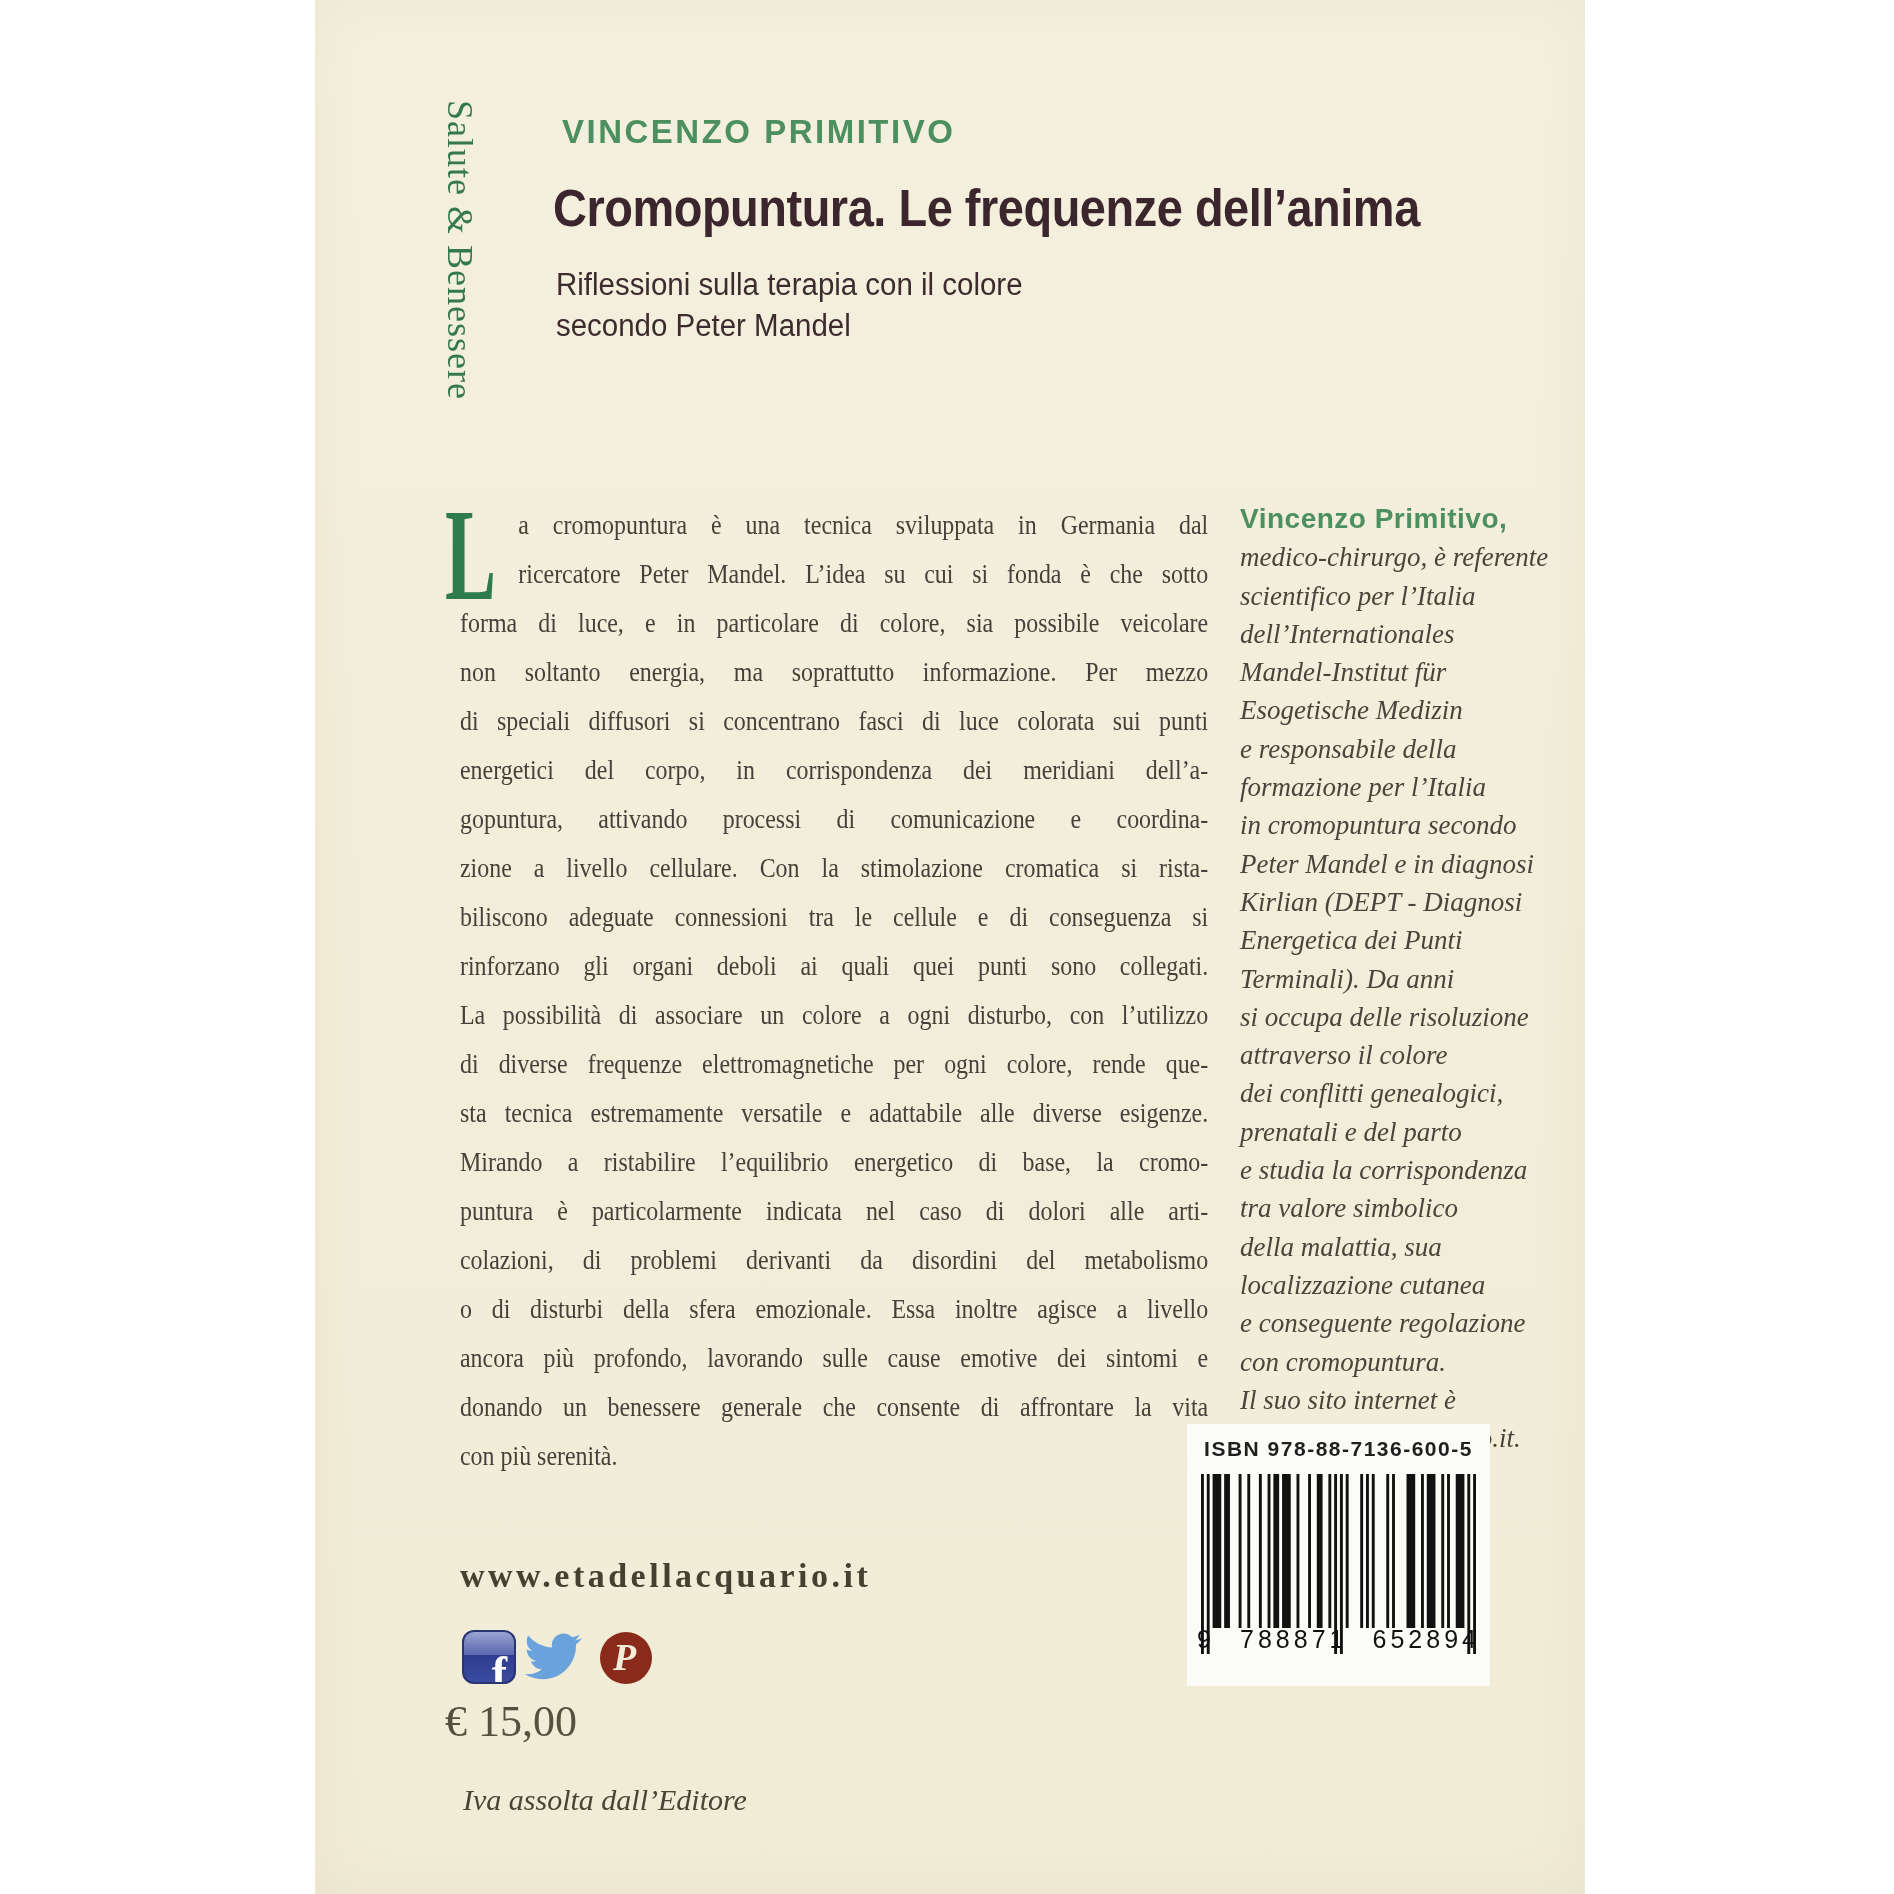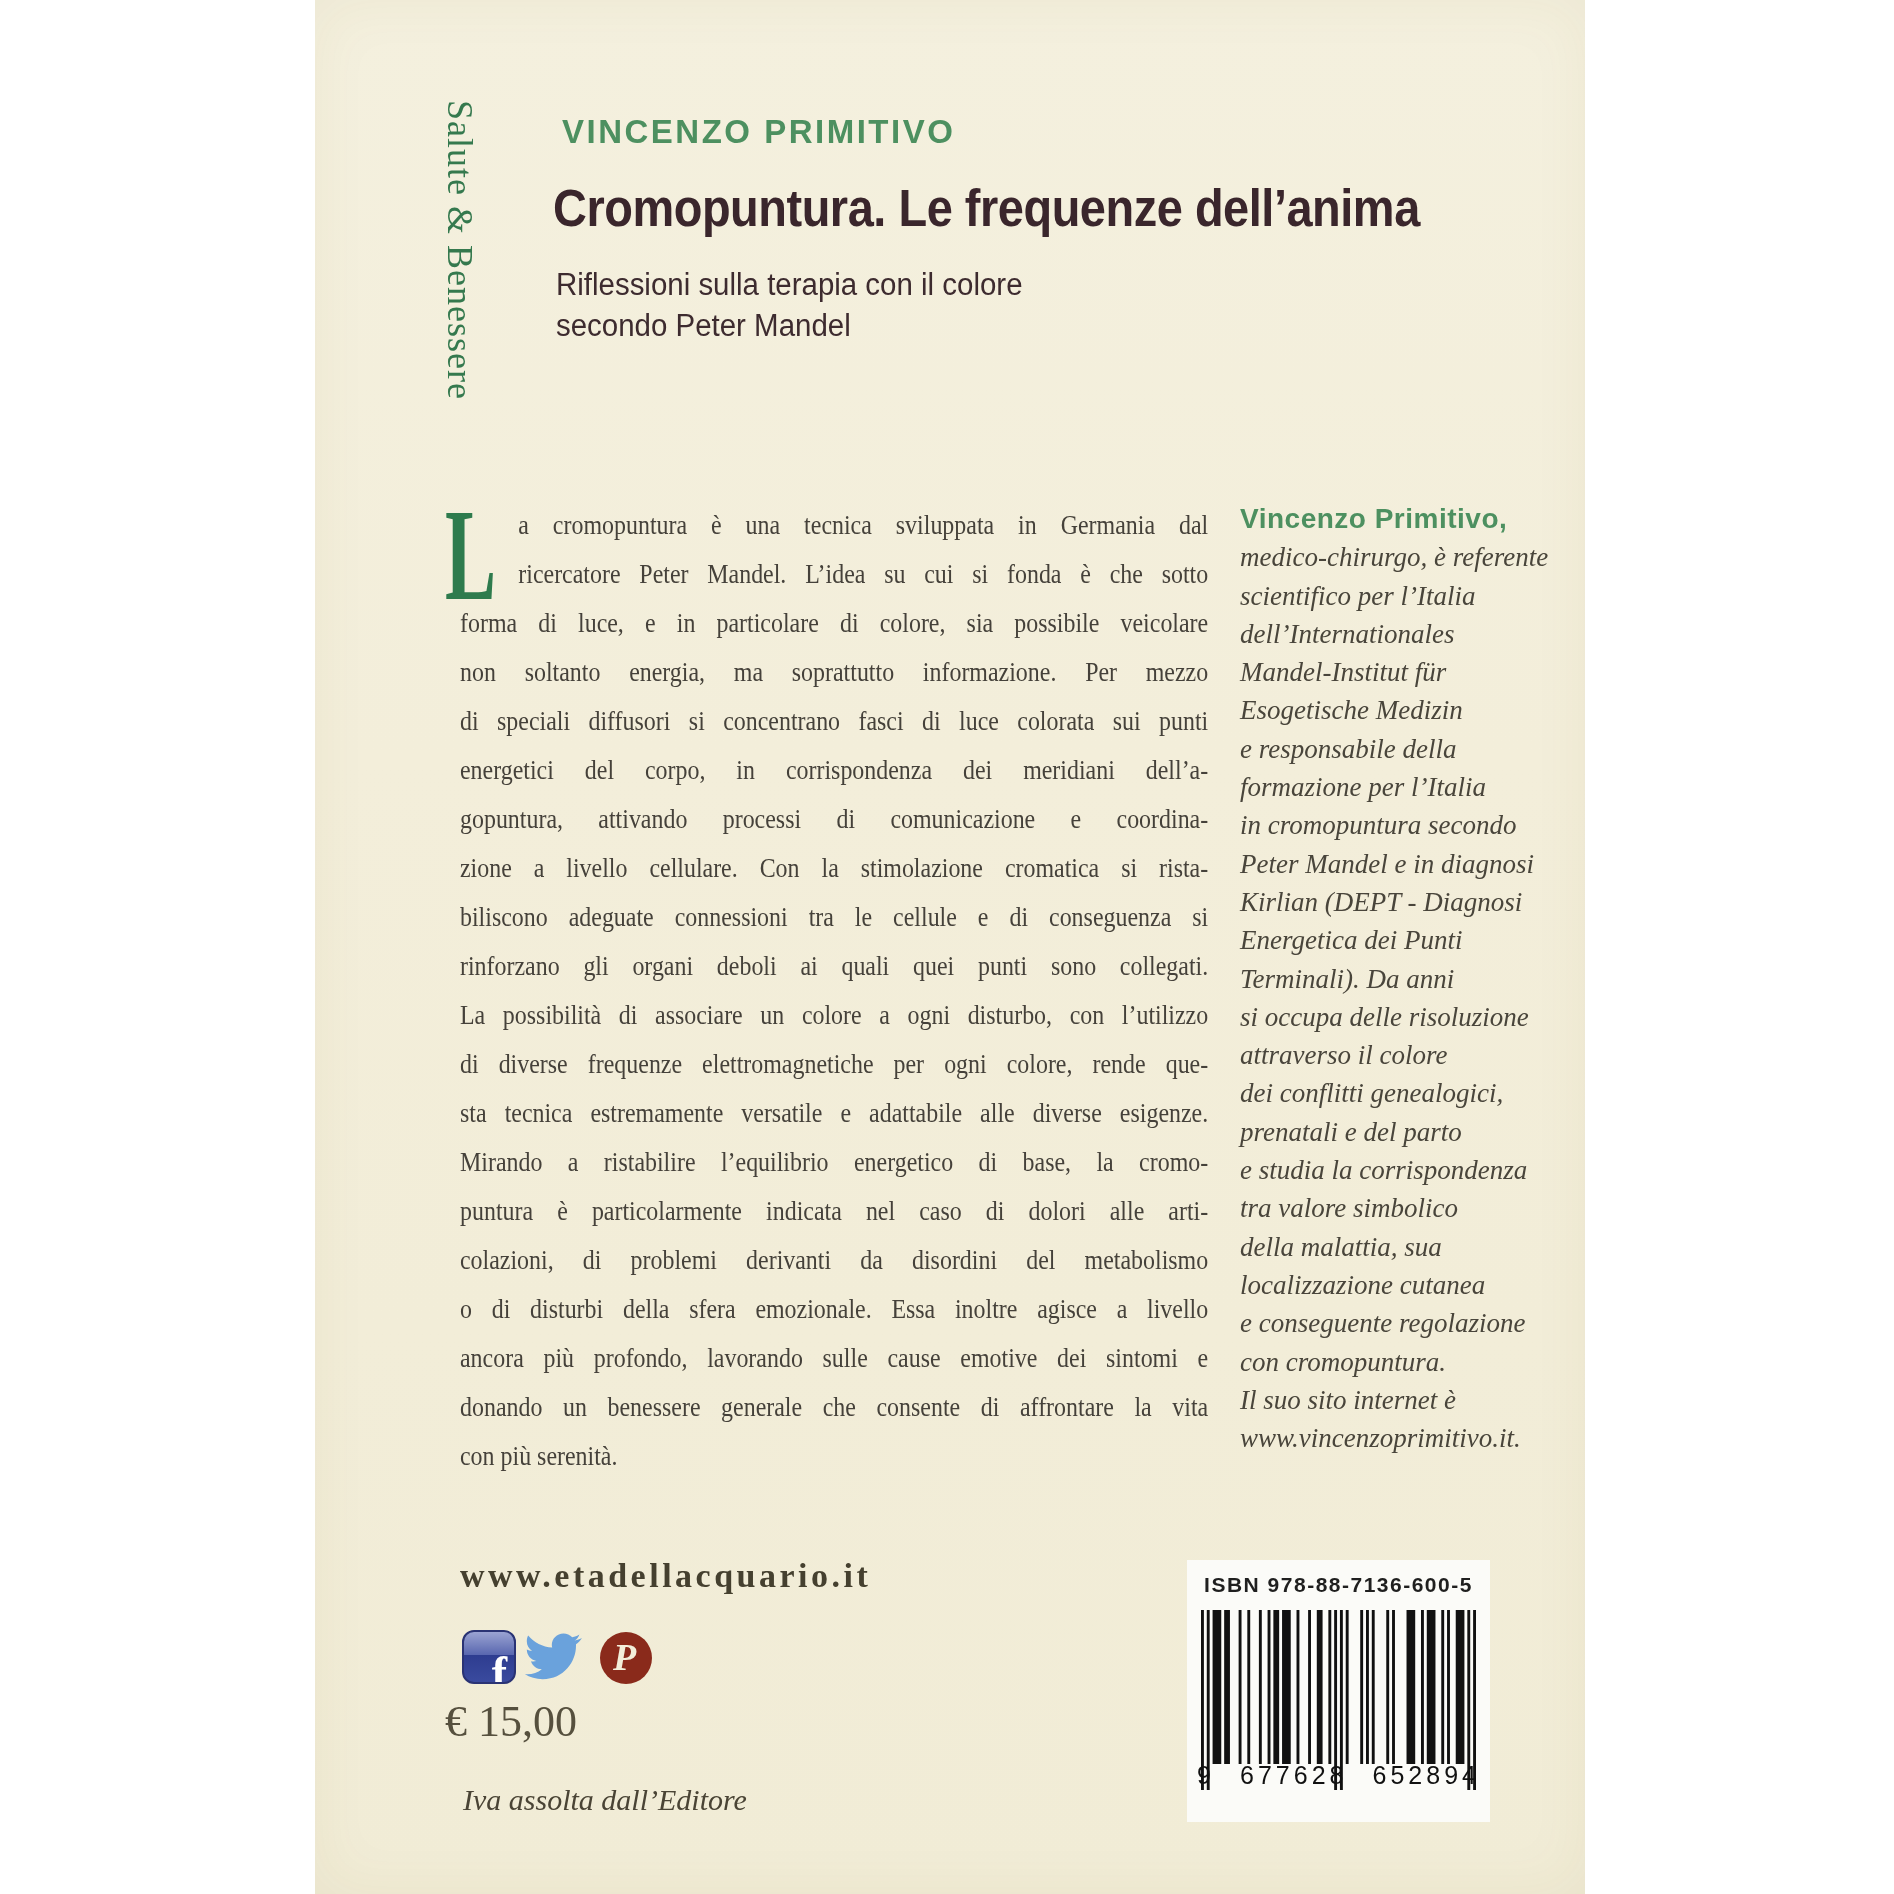--- a/index.html
+++ b/index.html
@@ -50,21 +50,21 @@
                 font:700 46px/1 "Liberation Serif","DejaVu Serif",serif;color:#ffffff;}
   .icon-tw{position:absolute;left:60px;top:-2px;width:64px;height:56px;}
   .icon-pin{position:absolute;left:138px;top:2px;width:52px;height:52px;border-radius:50%;
             background:#8a2a1b;}
   .icon-pin span{position:absolute;left:13px;top:3px;
                  font:italic 700 38px/1.2 "Liberation Serif","DejaVu Serif",serif;color:#f3eeda;}
   .price{left:130px;top:1698px;font:400 44px/1.1 "Liberation Serif","DejaVu Serif",serif;color:#56503e;}
   .vat{left:148px;top:1750px;font:italic 400 30px/1.2 "Liberation Serif","DejaVu Serif",serif;color:#4a4435;margin-top:32px;}
 
   
-  .isbn-box{left:872px;top:1560px;width:303px;height:262px;background:#fbfbf8;}
+  .isbn-box{left:872px;top:1424px;width:303px;height:262px;background:#fbfbf8;}
   .isbn-label{position:absolute;left:0;right:0;top:12px;text-align:center;
               font:600 21px/1.2 "Liberation Sans","DejaVu Sans",sans-serif;
               color:#1f1f1f;letter-spacing:1.5px;white-space:nowrap;}
   .barcode{position:absolute;left:14px;top:50px;width:275px;height:180px;}
   .barcode rect{fill:#111111;}
   .bar-digits{position:absolute;left:10px;right:10px;top:202px;display:flex;
               justify-content:space-between;
               font:400 25px/1.1 "Liberation Sans","DejaVu Sans",sans-serif;
               color:#111111;letter-spacing:4px;}
 </style>
@@ -183,19 +183,19 @@
           <rect x="214.40" y="0" width="2.82" height="154"></rect>
           <rect x="220.04" y="0" width="8.46" height="154"></rect>
           <rect x="234.15" y="0" width="2.82" height="154"></rect>
           <rect x="239.79" y="0" width="2.82" height="154"></rect>
           <rect x="248.25" y="0" width="8.46" height="154"></rect>
           <rect x="259.54" y="0" width="2.82" height="180"></rect>
           <rect x="265.18" y="0" width="2.82" height="180"></rect>
         </svg>
       <div class="bar-digits">
           <span>9</span>
-          <span>677628</span>
+          <span>788871</span>
           <span>652894</span>
         </div>
     </div>
 
   </div>
 </div>
 
 </body></html>

